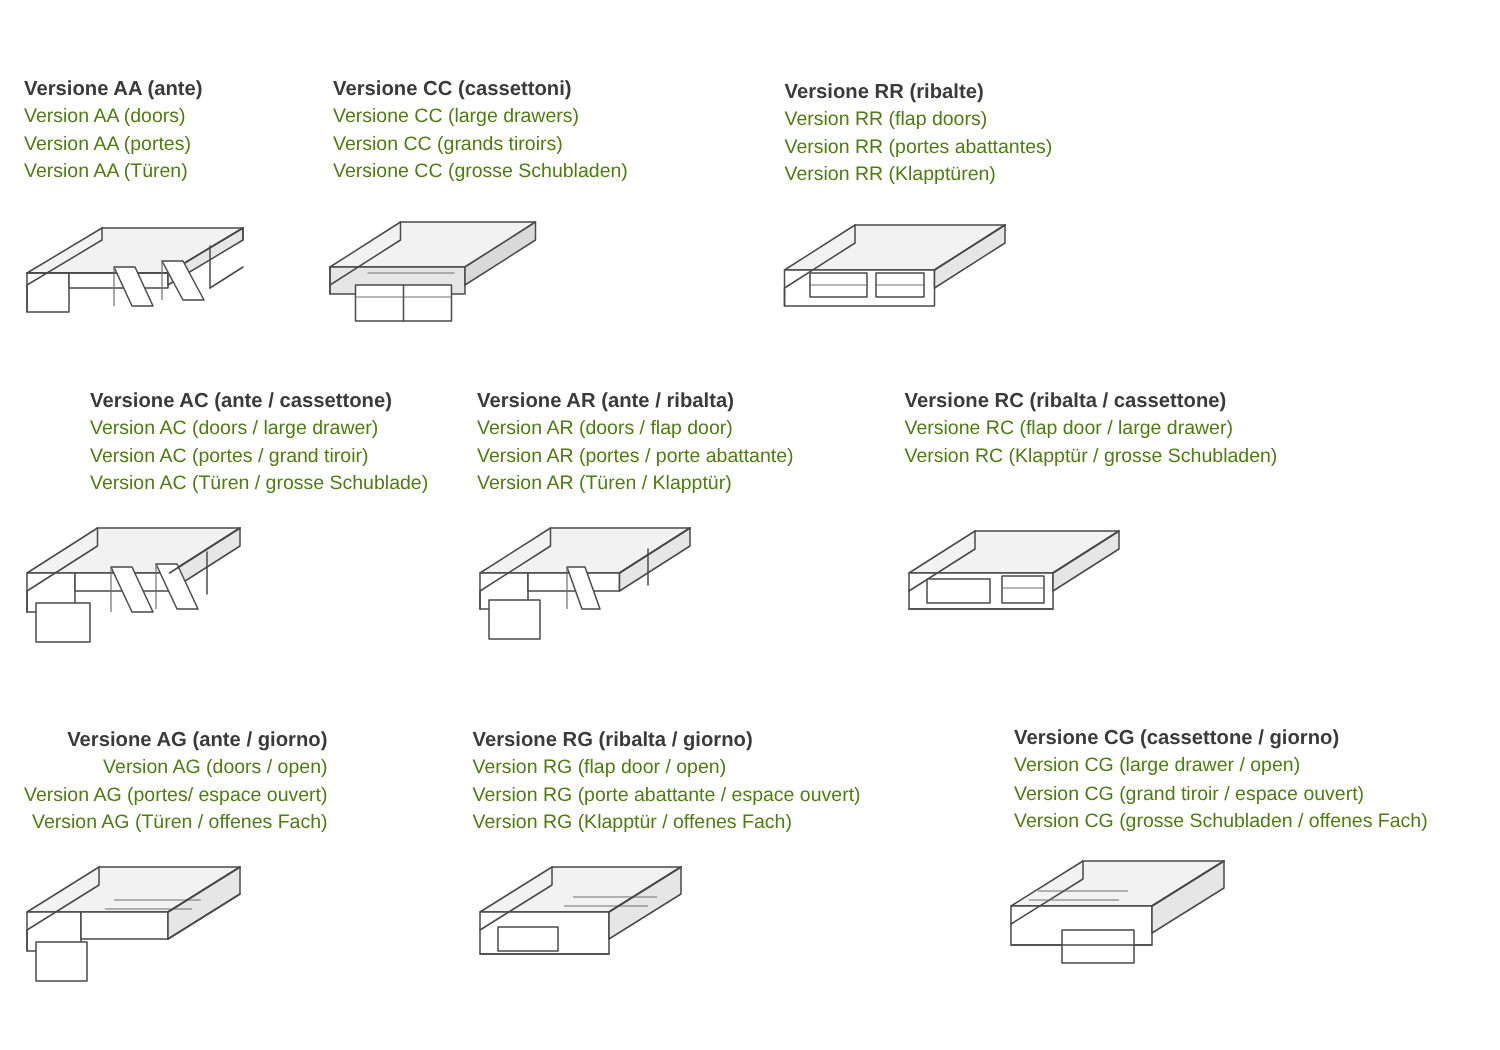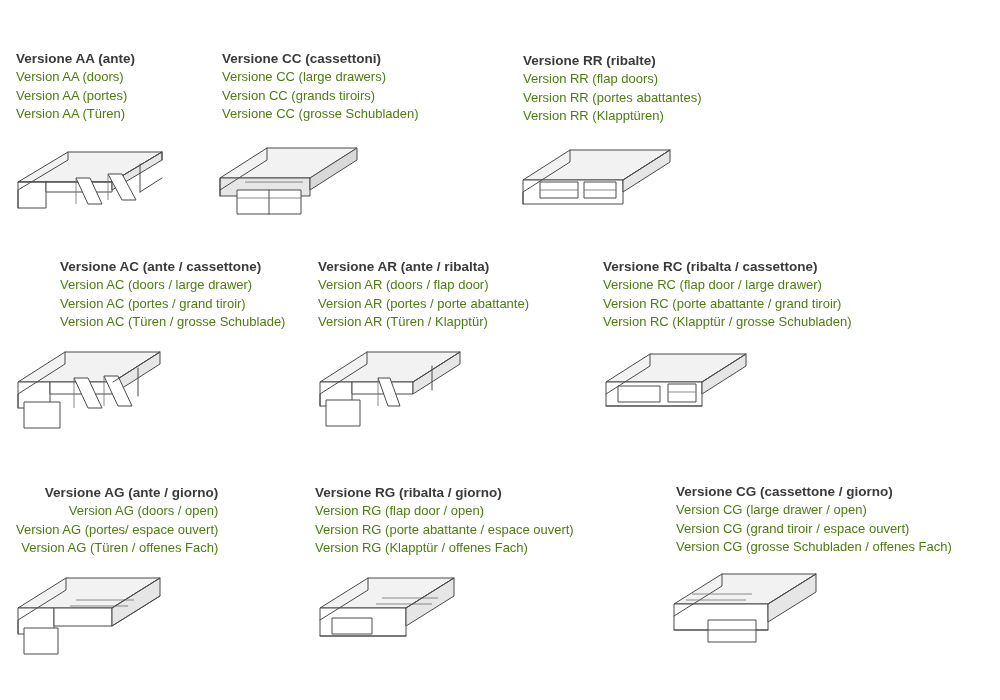--- a/index.html
+++ b/index.html
@@ -166,21 +166,20 @@
       <polygon class="fc-white" points="66,38 78,38 88,66 76,66"></polygon>
       <polyline class="ln-thin" points="66,38 66,66"></polyline>
       <polyline class="ln" points="101,42 148,12"></polyline>
       <polyline class="ln" points="120,26 120,50"></polyline>
     </svg>
   </div>
 
   <div class="variant" style="left:603px; top:258px;">
     <div class="v-title">Versione RC (ribalta / cassettone)</div>
     <div class="v-sub">Versione RC (flap door / large drawer)</div>
-    <div class="v-sub">Version RC (porte abattante / grand tiroir)</div>
     <div class="v-sub">Version RC (Klapptür / grosse Schubladen)</div>
   </div>
   <div class="v-art" style="left:598px; top:340px;">
     <svg width="160" height="80" viewBox="0 0 160 80">
       <polygon class="fc-light" points="8,42 52,14 148,14 104,42"></polygon>
       <polygon class="fc-white" points="8,42 8,66 104,66 104,42"></polygon>
       <polygon class="fc-mid" points="104,42 148,14 148,26 104,54"></polygon>
       <polyline class="ln" points="52,14 52,26 8,54"></polyline>
 
       <polygon class="fc-white" points="20,46 62,46 62,62 20,62"></polygon>

